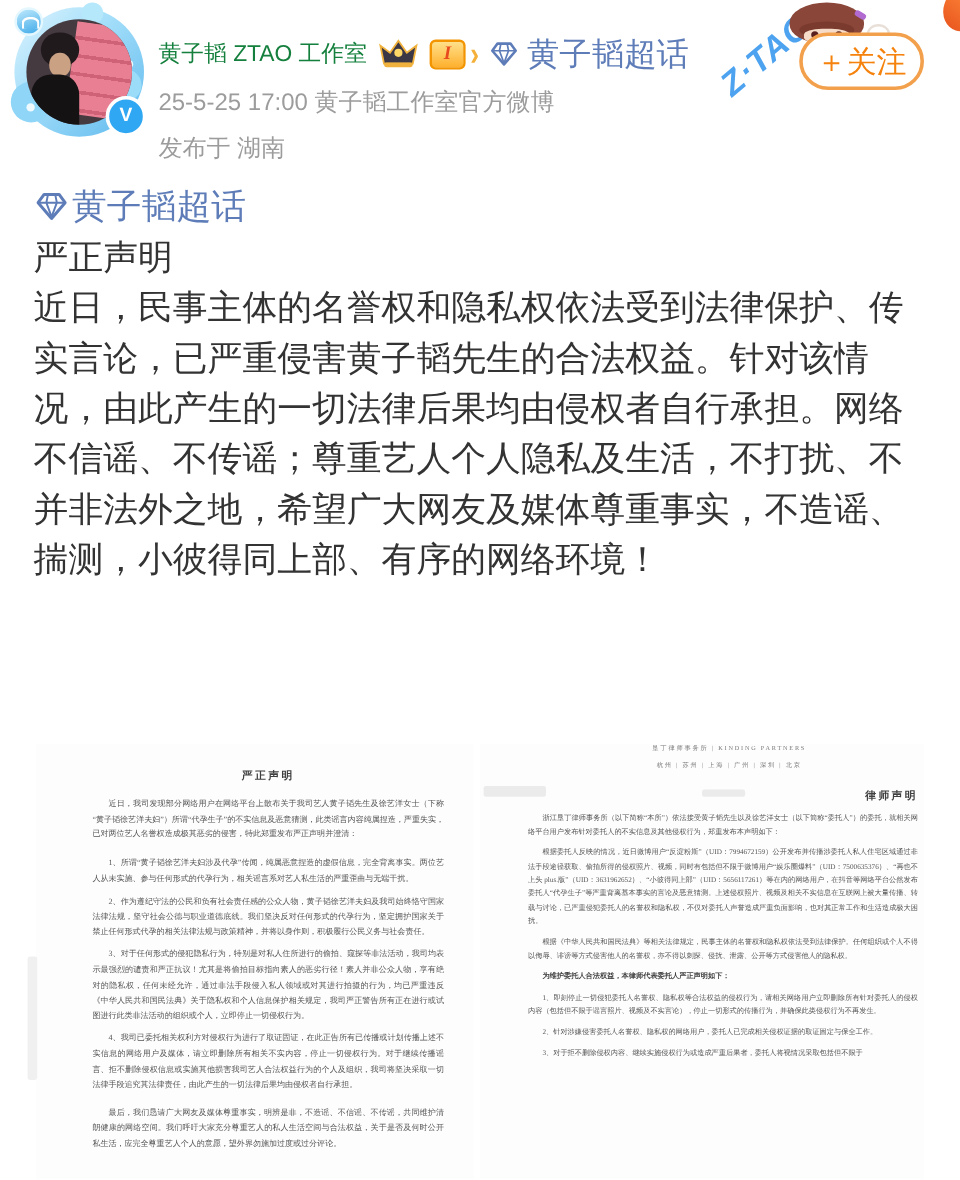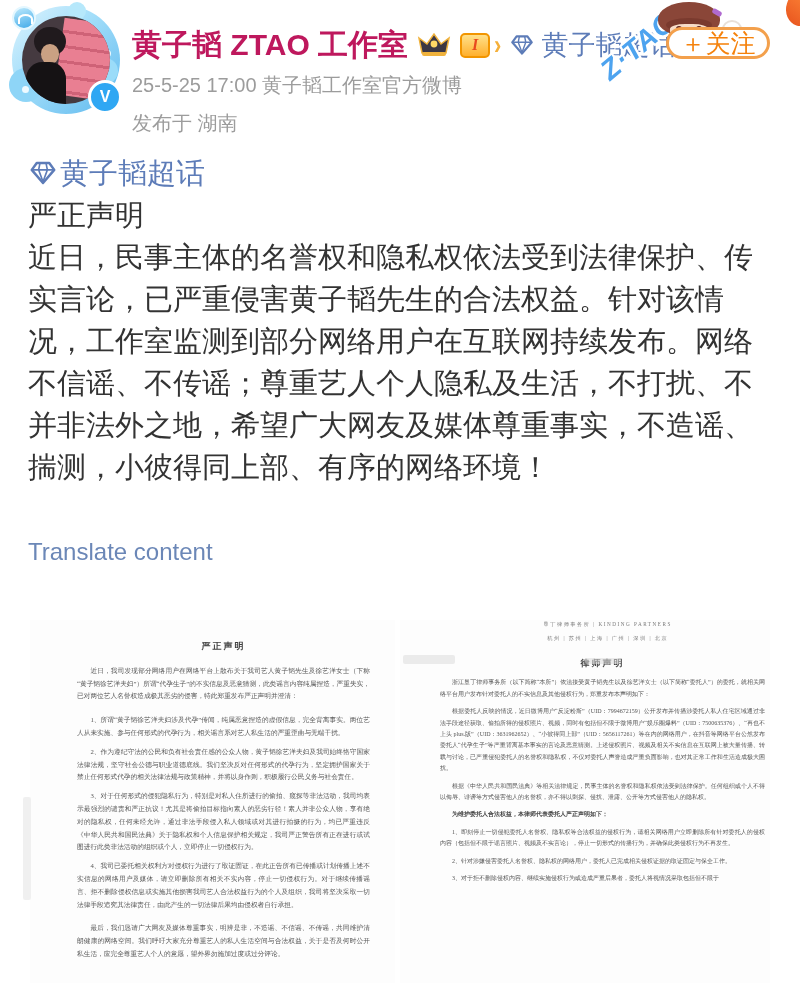--- a/index.html
+++ b/index.html
@@ -23,32 +23,32 @@
   .photo .jacket{position:absolute;left:4%;top:52%;width:46%;height:48%;border-radius:40% 40% 0 0;background:#151214;}
   .avatar .emblem{position:absolute;left:0px;top:0px;width:24px;height:24px;border-radius:50%;
         background:linear-gradient(160deg,#bfeafd,#3fa9e8);border:2px solid #e4f7ff;box-sizing:border-box;}
   .avatar .emblem:before{content:"";position:absolute;left:4px;top:6px;width:11px;height:8px;
         border:2px solid #fff;border-bottom:none;border-radius:50% 50% 0 0;}
   .avatar .vbadge{position:absolute;left:76px;top:74px;width:28px;height:28px;border-radius:50%;
         background:#2fa7f3;border:3px solid #fff;box-sizing:content-box;color:#fff;font-weight:bold;
         font-size:16px;display:flex;align-items:center;justify-content:center;}
 
   .name-row{position:absolute;left:132px;top:26px;height:38px;display:flex;align-items:center;gap:8px;}
-  .username{font-size:30px;font-weight:700;color:#be185d;white-space:nowrap;}
+  .username{font-size:19px;font-weight:400;color:#15803d;white-space:nowrap;}
   .vip-badge{width:30px;height:25px;border-radius:5px;background:linear-gradient(#ffe08a,#ffb02e);
         border:2px solid #f29500;box-sizing:border-box;display:flex;align-items:center;justify-content:center;
         font-family:"Liberation Serif",serif;font-style:italic;font-weight:bold;font-size:16px;color:#e8491f;}
   .vip-chevron{color:#f5b03a;font-weight:900;font-size:22px;margin-left:-4px;transform:scaleY(1.25);}
   .supertopic{display:flex;align-items:center;gap:4px;color:#5d7cb8;font-size:27px;white-space:nowrap;cursor:pointer;}
 
   .meta{position:absolute;left:132px;font-size:20px;color:#9c9c9c;white-space:nowrap;}
   .meta.t1{top:72px;}
   .meta.t2{top:110px;}
 
-  .follow-btn{position:absolute;left:666px;top:27px;width:104px;height:32px;background:#fff;
+  .follow-btn{position:absolute;left:666px;top:27px;width:104px;height:48px;background:#fff;
         border:3px solid #f3a04c;border-radius:26px;box-sizing:border-box;color:#f5820c;font-size:25px;
         display:flex;align-items:center;justify-content:center;z-index:5;cursor:pointer;white-space:nowrap;}
 
   .ztao-graffiti{position:absolute;left:594px;top:30px;z-index:2;transform:rotate(-40deg);
         font-size:28px;font-weight:900;font-style:italic;color:#4da3ef;letter-spacing:1px;
         text-shadow:-2px 0 #fff,2px 0 #fff,0 -2px #fff,0 2px #fff,-2px -2px #fff,2px 2px #fff,2px -2px #fff,-2px 2px #fff;}
   .mascot{position:absolute;left:652px;top:2px;width:84px;height:30px;z-index:2;}
   .mascot .hair{position:absolute;left:6px;top:0px;width:62px;height:34px;border-radius:50% 50% 45% 45%;background:#8a4638;}
   .mascot .bang{position:absolute;left:14px;top:16px;width:46px;height:14px;border-radius:50%;background:#7a3a2e;}
   .mascot .face{position:absolute;left:18px;top:22px;width:38px;height:12px;border-radius:40%;background:#f6dcc8;}
@@ -66,21 +66,21 @@
   .gem-icon{vertical-align:-5px;margin-right:2px;}
   .translate{position:absolute;left:28px;top:538px;font-size:24px;color:#6b87b7;cursor:pointer;}
 
   
   .doc{position:absolute;top:620px;height:363px;overflow:hidden;background:#fdfdfd;
         font-family:"Liberation Serif",serif;color:#555;text-align:justify;}
   .doc-left{left:30px;width:365px;padding:0 25px 0 47px;box-sizing:border-box;font-size:6.7px;line-height:12.8px;}
   .doc-right{left:400px;width:370px;padding:0 5px 0 40px;box-sizing:border-box;font-size:6px;line-height:11.4px;}
   .doc h3{margin:0;text-align:center;font-size:9px;color:#3f3f3f;letter-spacing:2px;}
   .doc-left h3{margin-top:20px;margin-bottom:12px;}
-  .doc-right h3{margin-top:16px;margin-bottom:8px;}
+  .doc-right h3{margin-top:16px;margin-bottom:8px;text-align:right;}
   .doc p{margin:0 0 6px 0;text-indent:2em;}
   .doc p.gap{margin-top:11px;}
   .doc p.bold{font-weight:bold;color:#3f3f3f;}
   .firm-head{margin-top:8px;text-align:center;font-size:5.2px;letter-spacing:1.5px;color:#7a7a7a;line-height:8px;text-indent:0;}
   .smudge{position:absolute;background:#dcdcdc;opacity:.55;border-radius:2px;}
   .smudge.s1{left:403px;top:655px;width:52px;height:9px;}
   .smudge.s2{left:585px;top:658px;width:36px;height:6px;}
   .smudge.s3{left:23px;top:797px;width:8px;height:103px;background:#ececec;opacity:.8;}
 </style>
 </head>
@@ -143,27 +143,26 @@
   <div class="post-body">
     <div class="line blue">
       <svg class="gem-icon" width="30" height="30" viewBox="0 0 24 24">
         <path d="M7 4 L17 4 L21 9.5 L12 20 L3 9.5 Z" fill="none" stroke="#5d7cb8" stroke-width="2" stroke-linejoin="round"></path>
         <path d="M3.5 9.5 H20.5 M9.5 4.5 L8.5 9.5 L12 19 M14.5 4.5 L15.5 9.5 L12 19" fill="none" stroke="#5d7cb8" stroke-width="1.3"></path>
       </svg><span>黄子韬超话</span>
     </div>
     <div class="line">严正声明</div>
     <div class="line">近日，民事主体的名誉权和隐私权依法受到法律保护、传</div>
     <div class="line">实言论，已严重侵害黄子韬先生的合法权益。针对该情</div>
-    <div class="line">况，工作室监测到部分网络用户在互联网持续发布。网络</div>
+    <div class="line">况，由此产生的一切法律后果均由侵权者自行承担。网络</div>
     <div class="line">不信谣、不传谣；尊重艺人个人隐私及生活，不打扰、不</div>
     <div class="line">并非法外之地，希望广大网友及媒体尊重事实，不造谣、</div>
     <div class="line">揣测，小彼得同上部、有序的网络环境！</div>
   </div>
 
-  <div class="translate">Translate content</div>
 
   <div class="doc doc-left">
     <h3>严正声明</h3>
     <p>近日，我司发现部分网络用户在网络平台上散布关于我司艺人黄子韬先生及徐艺洋女士（下称“黄子韬徐艺洋夫妇”）所谓“代孕生子”的不实信息及恶意猜测，此类谣言内容纯属捏造，严重失实，已对两位艺人名誉权造成极其恶劣的侵害，特此郑重发布严正声明并澄清：</p>
     <p class="gap">1、所谓“黄子韬徐艺洋夫妇涉及代孕”传闻，纯属恶意捏造的虚假信息，完全背离事实。两位艺人从未实施、参与任何形式的代孕行为，相关谣言系对艺人私生活的严重歪曲与无端干扰。</p>
     <p>2、作为遵纪守法的公民和负有社会责任感的公众人物，黄子韬徐艺洋夫妇及我司始终恪守国家法律法规，坚守社会公德与职业道德底线。我们坚决反对任何形式的代孕行为，坚定拥护国家关于禁止任何形式代孕的相关法律法规与政策精神，并将以身作则，积极履行公民义务与社会责任。</p>
     <p>3、对于任何形式的侵犯隐私行为，特别是对私人住所进行的偷拍、窥探等非法活动，我司均表示最强烈的谴责和严正抗议！尤其是将偷拍目标指向素人的恶劣行径！素人并非公众人物，享有绝对的隐私权，任何未经允许，通过非法手段侵入私人领域或对其进行拍摄的行为，均已严重违反《中华人民共和国民法典》关于隐私权和个人信息保护相关规定，我司严正警告所有正在进行或试图进行此类非法活动的组织或个人，立即停止一切侵权行为。</p>
     <p>4、我司已委托相关权利方对侵权行为进行了取证固证，在此正告所有已传播或计划传播上述不实信息的网络用户及媒体，请立即删除所有相关不实内容，停止一切侵权行为。对于继续传播谣言、拒不删除侵权信息或实施其他损害我司艺人合法权益行为的个人及组织，我司将坚决采取一切法律手段追究其法律责任，由此产生的一切法律后果均由侵权者自行承担。</p>
     <p class="gap">最后，我们恳请广大网友及媒体尊重事实，明辨是非，不造谣、不信谣、不传谣，共同维护清朗健康的网络空间。我们呼吁大家充分尊重艺人的私人生活空间与合法权益，关于是否及何时公开私生活，应完全尊重艺人个人的意愿，望外界勿施加过度或过分评论。</p>
   </div>

